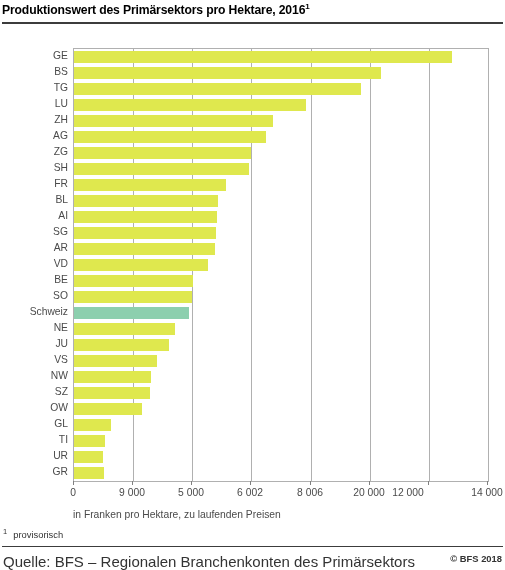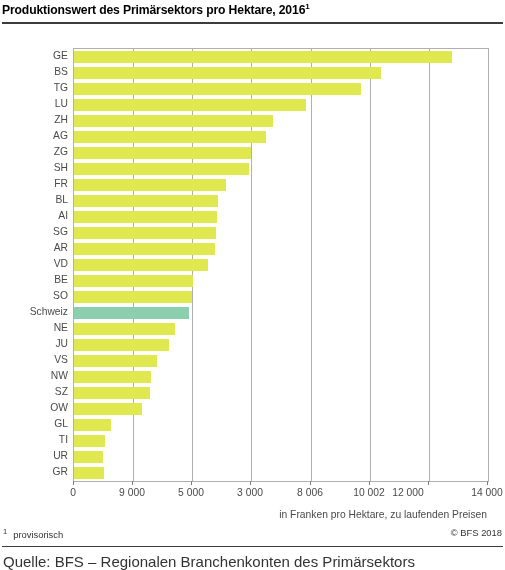--- a/index.html
+++ b/index.html
@@ -114,21 +114,21 @@
     text-align: center;
     font-size: 10.3px;
     color: #4a4a4a;
     white-space: nowrap;
   }
   .axis-title {
     position: absolute;
     top: 509px;
     left: 73px;
     width: 414px;
-    text-align: right;
+    text-align: left;
     font-size: 10.3px;
     color: #4a4a4a;
     white-space: nowrap;
   }
 
   
   .footnote {
     position: absolute;
     left: 3px;
     top: 527px;
@@ -155,24 +155,25 @@
     position: absolute;
     left: 3px;
     top: 553px;
     font-size: 15px;
     color: #333;
     white-space: nowrap;
   }
   .copyright {
     position: absolute;
     right: 3px;
-    top: 527px;
+    top: 553px;
     font-size: 9.4px;
     color: #333;
     white-space: nowrap;
+    font-weight: bold;
   }
 </style>
 </head>
 <body>
 
 <div id="page">
 
   <div class="title">
     <span>Produktionswert des Primärsektors pro Hektare, 2016</span><sup>1</sup>
   </div>
@@ -302,25 +303,25 @@
       <div class="ylabel" style="top: 464px; line-height: 16px;">GR</div>
     </div>
   <div id="xaxis">
       <div class="xtick" style="left: 73px;"></div>
       <div class="xticklabel" style="left: 73px;">0</div>
       <div class="xtick" style="left: 132px;"></div>
       <div class="xticklabel" style="left: 132px;">9 000</div>
       <div class="xtick" style="left: 191px;"></div>
       <div class="xticklabel" style="left: 191px;">5 000</div>
       <div class="xtick" style="left: 250px;"></div>
-      <div class="xticklabel" style="left: 250px;">3 000</div>
+      <div class="xticklabel" style="left: 250px;">6 002</div>
       <div class="xtick" style="left: 310px;"></div>
       <div class="xticklabel" style="left: 310px;">8 006</div>
       <div class="xtick" style="left: 369px;"></div>
-      <div class="xticklabel" style="left: 369px;">10 002</div>
+      <div class="xticklabel" style="left: 369px;">20 000</div>
       <div class="xtick" style="left: 428px;"></div>
       <div class="xticklabel" style="left: 408px;">12 000</div>
       <div class="xtick" style="left: 487px;"></div>
       <div class="xticklabel" style="left: 487px;">14 000</div>
     </div>
 
   <div class="axis-title">in Franken pro Hektare, zu laufenden Preisen</div>
 
   <div class="footnote">
     <span class="marker">1</span><span>provisorisch</span>

